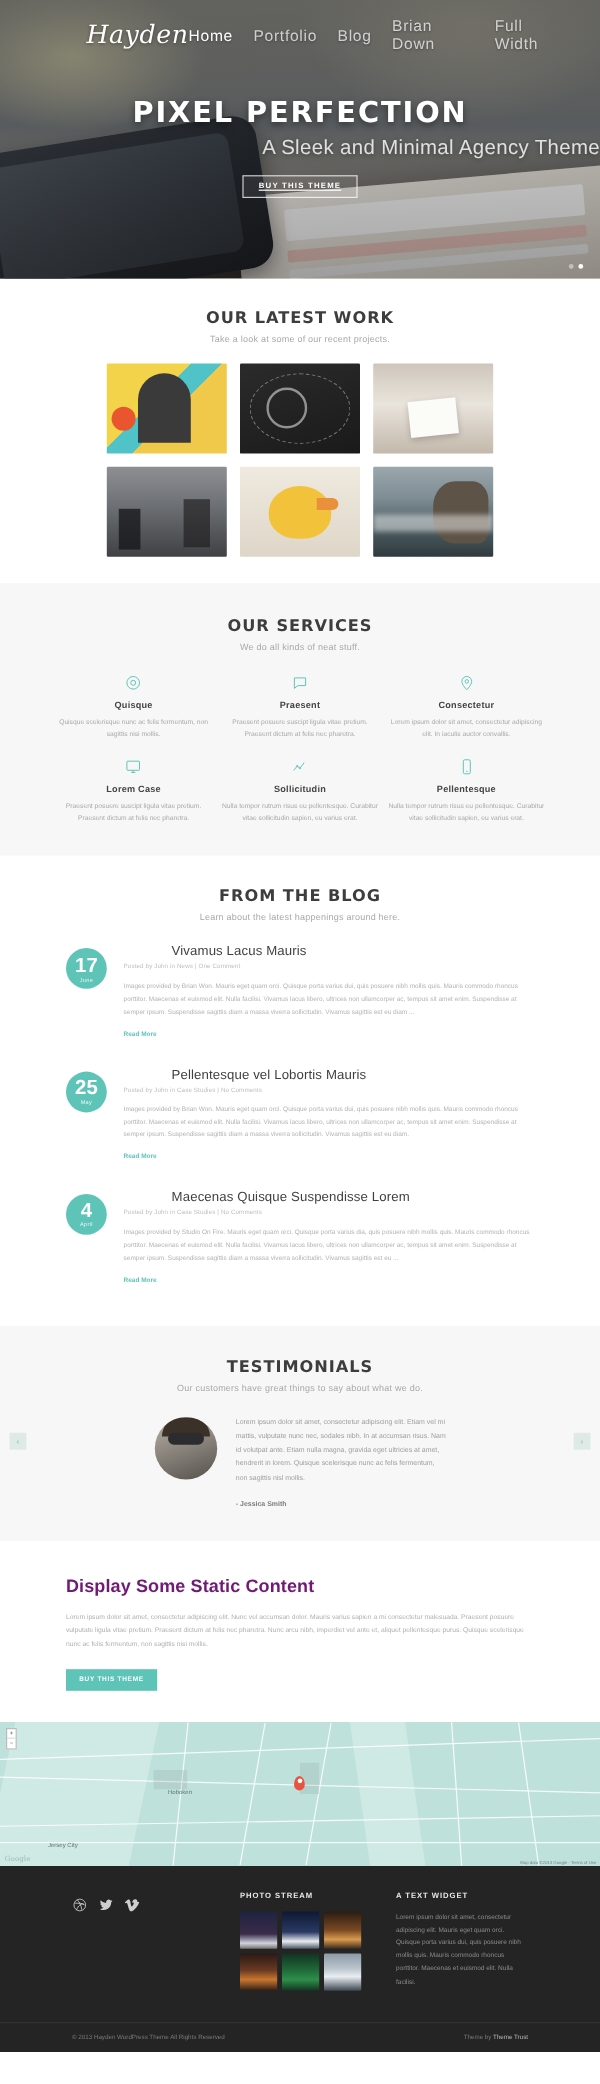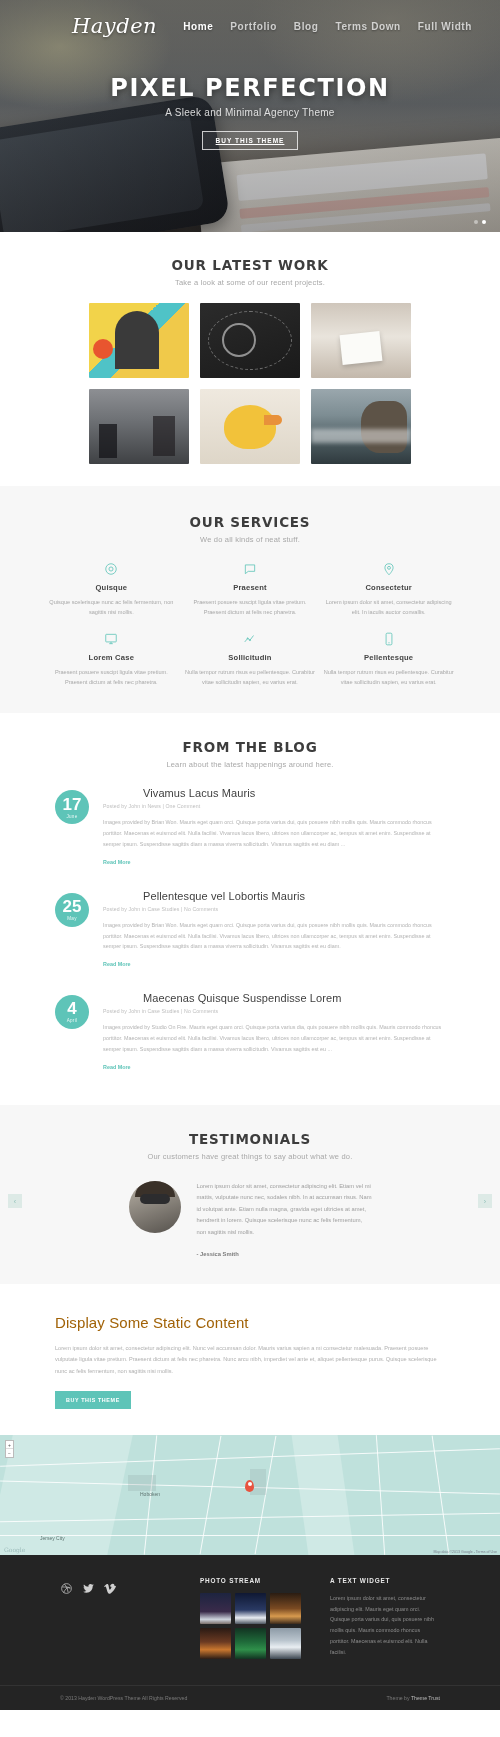--- a/index.html
+++ b/index.html
@@ -20,26 +20,26 @@
   .hero .tablet{position:absolute;right:-30px;top:150px;width:330px;height:120px;background:linear-gradient(165deg,#f3efe6,#ded8cb 60%,#c9c2b4);border-radius:6px;transform:rotate(-5deg);box-shadow:0 -4px 20px rgba(0,0,0,.25);}
   .hero .tablet .sheet{position:absolute;left:40px;top:14px;right:40px;height:26px;background:#fff;border-radius:2px;opacity:.85;}
   .hero .tablet .sheet.b{top:48px;height:10px;background:#e6b9ae;}
   .hero .tablet .sheet.c{top:64px;height:8px;background:#eee;}
   .hero .desk{position:absolute;left:0;right:0;bottom:0;height:56px;background:linear-gradient(180deg,rgba(60,52,44,.55),rgba(30,26,22,.85));}
   .hero .veil{position:absolute;inset:0;background:linear-gradient(180deg,rgba(40,44,52,.42),rgba(40,44,52,.26) 50%,rgba(30,30,34,.38));}
 
   .topbar{position:relative;z-index:5;display:flex;align-items:center;justify-content:space-between;padding:14px 28px 0 28px;margin-left:44px;}
   .logo{font-family:"DejaVu Serif",serif;font-style:italic;font-size:21px;color:#fff;letter-spacing:.5px;text-shadow:0 1px 3px rgba(0,0,0,.4);}
   .nav{display:flex;gap:17px;align-items:center;}
-  .nav a{font-size:10px;color:rgba(255,255,255,.72);text-decoration:none;letter-spacing:.6px;font-weight:bold;text-shadow:0 1px 2px rgba(0,0,0,.35);}
+  .nav a{font-size:13px;color:rgba(255,255,255,.72);text-decoration:none;letter-spacing:.6px;font-weight:normal;text-shadow:0 1px 2px rgba(0,0,0,.35);}
   .nav a.active{color:#fff;}
 
   .hero-inner{position:relative;z-index:5;text-align:center;margin-top:36px;}
   .hero-title{font-family:"DejaVu Sans",sans-serif;font-size:24px;font-weight:bold;color:#fff;letter-spacing:1.6px;text-shadow:0 2px 6px rgba(0,0,0,.45);}
-  .hero-sub{font-size:10px;color:rgba(255,255,255,.82);margin-top:5px;letter-spacing:.3px;text-shadow:0 1px 4px rgba(0,0,0,.4);}
+  .hero-sub{font-size:17px;color:rgba(255,255,255,.82);margin-top:5px;letter-spacing:.3px;text-shadow:0 1px 4px rgba(0,0,0,.4);text-align:right;}
   .hero-btn{display:inline-block;margin-top:13px;padding:5px 13px;border:1px solid rgba(255,255,255,.75);color:#fff;font-size:6.5px;letter-spacing:1px;font-weight:bold;background:rgba(255,255,255,.08);}
   .hero-dots{position:absolute;right:14px;bottom:8px;z-index:6;display:flex;gap:4px;}
   .hero-dots i{width:4px;height:4px;border-radius:50%;background:rgba(255,255,255,.45);display:block;}
   .hero-dots i.on{background:#fff;}
 
   
   .section{padding:25px 0 22px;}
   .sec-title{text-align:center;font-family:"DejaVu Sans",sans-serif;font-size:13.5px;font-weight:bold;color:#3d3d3d;letter-spacing:.8px;}
   .sec-sub{text-align:center;font-size:7.5px;color:#a8a8a8;margin-top:5px;letter-spacing:.2px;}
 
@@ -90,21 +90,21 @@
   .avatar{flex:0 0 auto;width:52px;height:52px;border-radius:50%;background:linear-gradient(160deg,#b9b2a7,#55514c);position:relative;overflow:hidden;}
   .avatar:after{content:"";position:absolute;left:11px;top:13px;width:30px;height:10px;background:#2c2c2e;border-radius:5px;}
   .avatar:before{content:"";position:absolute;left:6px;top:0;width:40px;height:16px;background:#3a3129;border-radius:20px 20px 0 0;}
   .quote{font-size:5.8px;line-height:2;color:#9e9e9e;max-width:175px;}
   .quote .who{display:block;margin-top:10px;font-weight:bold;color:#7c7c7c;}
   .arrow{position:absolute;top:50%;width:14px;height:14px;background:#ddeae6;color:#8fbfb7;font-size:7px;display:flex;align-items:center;justify-content:center;}
   .arrow.l{left:8px;}.arrow.r{right:8px;}
 
   
   .static{padding:30px 55px 26px;}
-  .static h2{font-size:15px;color:#a16207;font-weight:normal;letter-spacing:.1px;}
+  .static h2{font-size:15px;color:#701a75;font-weight:bold;letter-spacing:.1px;}
   .static p{font-size:5.6px;line-height:2;color:#b0b0b0;margin-top:12px;}
   .static .btn{display:inline-block;margin-top:14px;background:#5ec4b8;color:#fff;font-size:5.4px;font-weight:bold;letter-spacing:.6px;padding:6px 11px;text-decoration:none;}
 
   
   .map{height:120px;position:relative;background:#bfe1dc;overflow:hidden;}
   .map .water{position:absolute;left:0;top:0;width:120px;height:120px;background:#cfe9e5;transform:skewX(-12deg);}
   .map .water2{position:absolute;left:300px;top:0;width:46px;height:120px;background:#cfe9e5;transform:skewX(8deg);}
   .map .rd{position:absolute;background:rgba(255,255,255,.85);height:1px;}
   .map .rdv{position:absolute;background:rgba(255,255,255,.85);width:1px;}
   .map .grey{position:absolute;background:rgba(140,160,158,.45);}
@@ -152,21 +152,21 @@
       <div class="phone"></div>
       <div class="veil"></div>
     </div>
 
     <div class="topbar">
       <div class="logo">Hayden</div>
       <nav class="nav">
         <a href="#" class="active">Home</a>
         <a href="#">Portfolio</a>
         <a href="#">Blog</a>
-        <a href="#">Terms Down</a>
+        <a href="#">Brian Down</a>
         <a href="#">Full Width</a>
       </nav>
     </div>
 
     <div class="hero-inner">
       <div class="hero-title">PIXEL PERFECTION</div>
       <div class="hero-sub">A Sleek and Minimal Agency Theme</div>
       <a href="#" class="hero-btn">BUY THIS THEME</a>
     </div>
     <div class="hero-dots">

